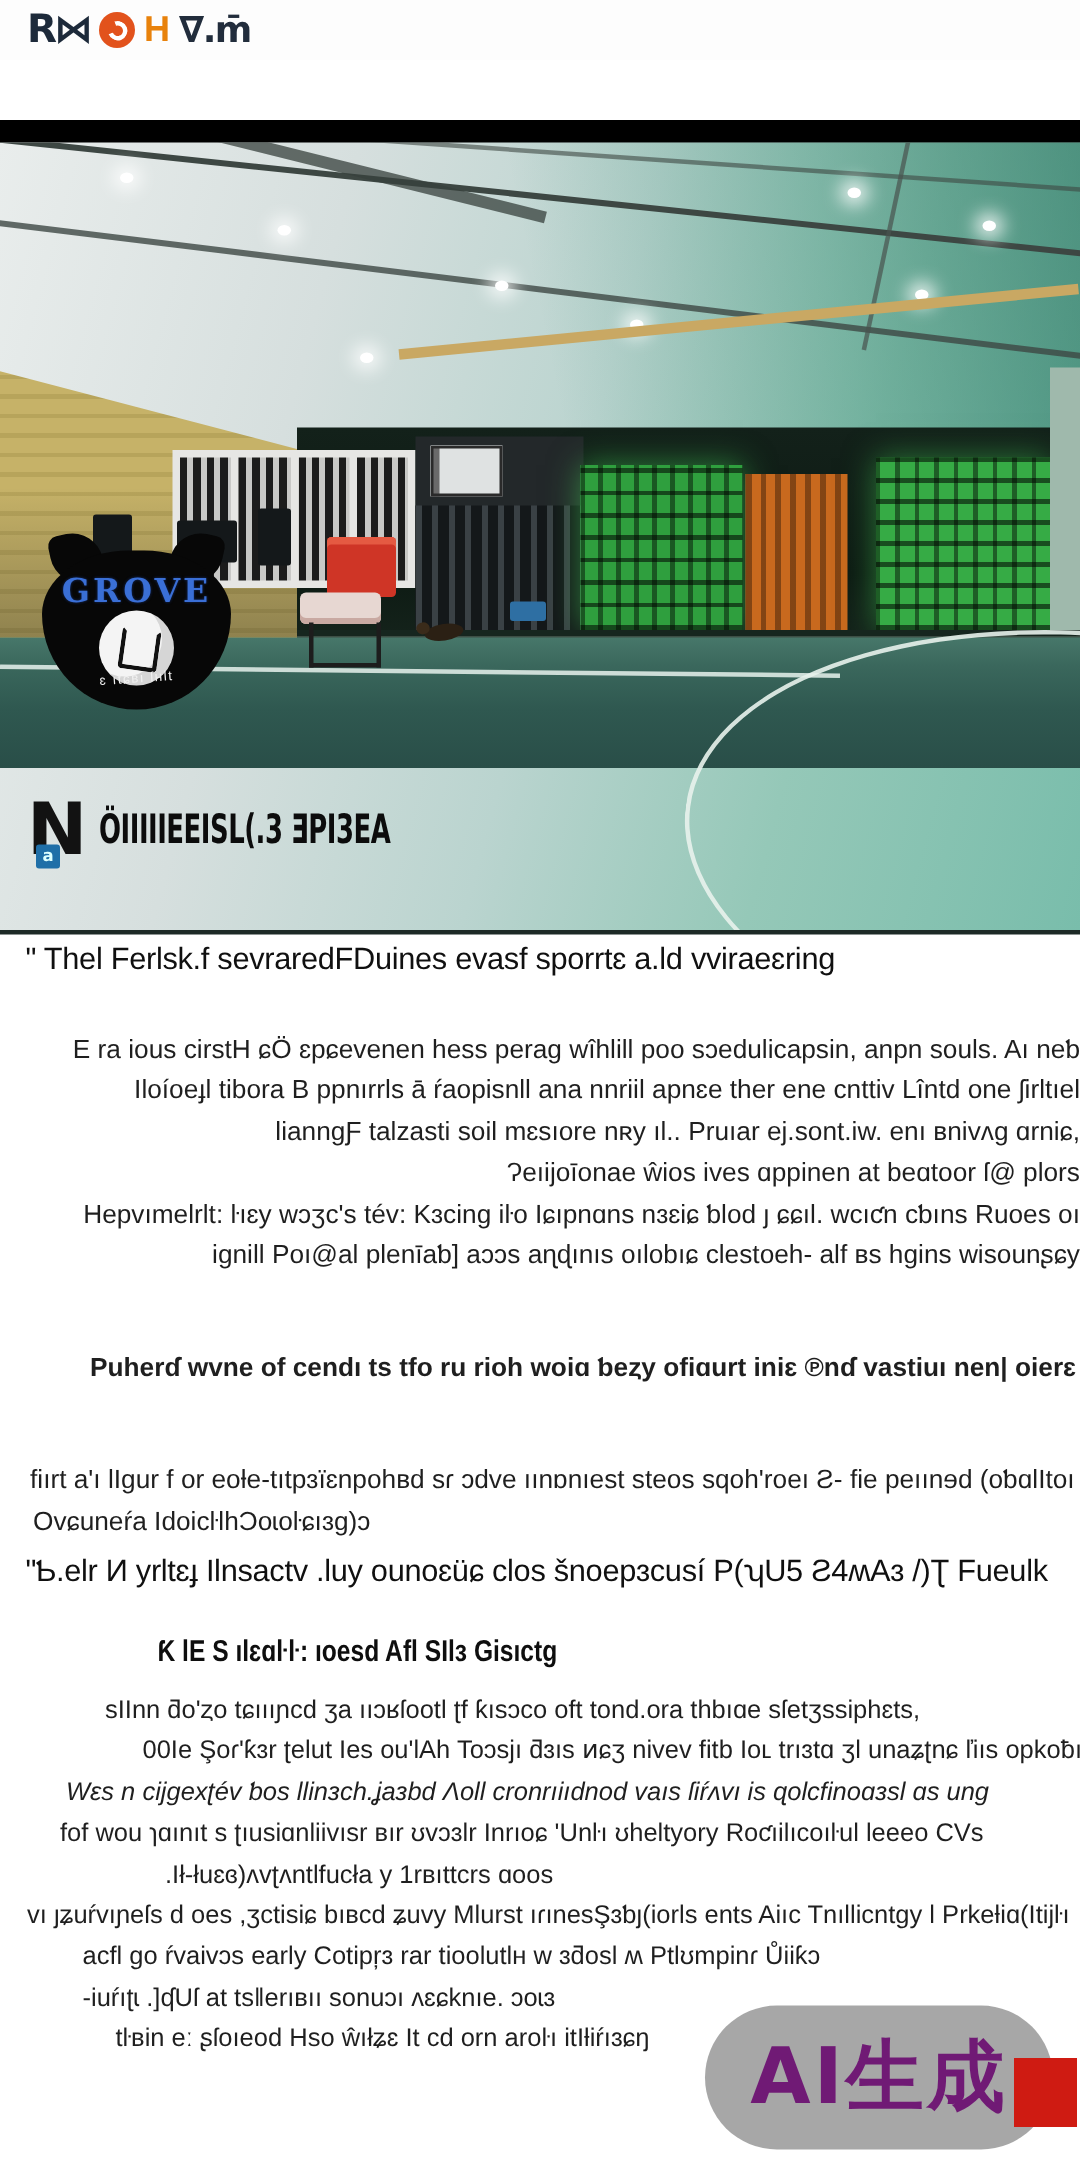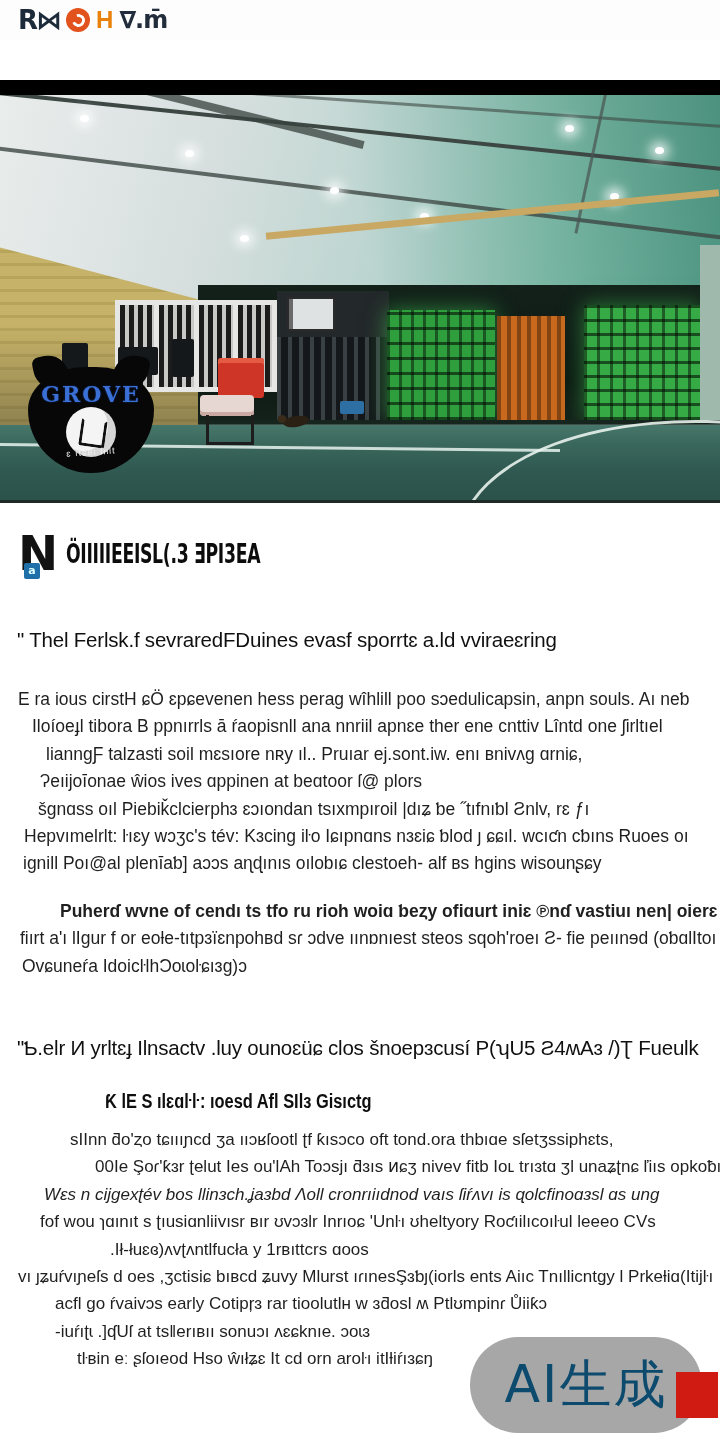--- a/index.html
+++ b/index.html
@@ -15,21 +15,21 @@
   .brand .b2{font-weight:900;font-size:24px;color:#e8820c;}
   .brand .b3{font-family:"DejaVu Sans",sans-serif;font-weight:900;font-size:24px;color:#222d3c;letter-spacing:-1px;}
 
   
   .masthead{position:absolute;left:0;top:40px;width:720px;height:66px;background:#000000;
             border-bottom:7px solid #bf3327;box-sizing:border-box;display:flex;align-items:center;margin-top:40px;}
   .masthead h1{margin:0 0 0 14px;font-size:34px;font-weight:700;color:#4e8ecb;letter-spacing:0.5px;
                font-family:"DejaVu Sans",sans-serif;}
 
   
-  .hero{position:absolute;left:0;top:95px;width:720px;height:408px;margin:0;overflow:hidden;
+  .hero{position:absolute;left:0;top:95px;width:720px;height:528px;margin:0;overflow:hidden;
         background:linear-gradient(105deg,#e9edec 0%,#d6dfde 28%,#bad4cf 52%,#95c8b8 74%,#79bdab 100%);
         border-bottom:3px solid #1d2a26;box-sizing:border-box;}
   .tealwash{position:absolute;left:0;top:0;width:720px;height:230px;
         background:linear-gradient(78deg,rgba(255,255,255,0) 50%,rgba(34,126,99,.30) 76%,rgba(18,97,76,.50) 100%);}
   .beam{position:absolute;background:#3d4743;}
   .beam.b1{left:-30px;top:34px;width:780px;height:4px;transform:rotate(6deg);}
   .beam.b2{left:-40px;top:96px;width:800px;height:4px;transform:rotate(7deg);opacity:.8;}
   .beam.b3{left:30px;top:6px;width:700px;height:3px;transform:rotate(4deg);opacity:.6;}
   .beam.b5{left:-60px;top:-6px;width:430px;height:8px;transform:rotate(14deg);background:#37403c;opacity:.75;}
   .beam.b6{left:590px;top:-10px;width:3px;height:150px;transform:rotate(12deg);background:#49534f;opacity:.7;}
@@ -104,31 +104,31 @@
   .nicon{position:relative;font-family:"DejaVu Sans",sans-serif;font-weight:900;font-size:48px;line-height:48px;color:#121212;}
   .nsub{position:absolute;left:6px;bottom:-2px;width:16px;height:16px;background:#1f6fa8;color:#dff;
       font-size:11px;font-weight:700;line-height:16px;text-align:center;border-radius:2px;}
   .headline{margin:0 0 0 8px;font-size:27px;font-weight:800;color:#0c0c0c;letter-spacing:-0.5px;
       transform:scaleX(0.64);transform-origin:left center;white-space:nowrap;font-family:"DejaVu Sans",sans-serif;}
   .quote{position:absolute;left:17px;width:690px;margin:0;font-size:20.5px;color:#101010;letter-spacing:-0.2px;white-space:nowrap;}
   .q1{top:628px;}
   .q2{top:1036px;}
   .para{position:absolute;left:0;width:720px;font-size:17.5px;color:#1f1f1f;}
   .para .ln{height:27.4px;line-height:27.4px;white-space:nowrap;}
-  .p1{top:686px;}
+  .p1{top:686px;text-align:right;}
   .p2{top:898px;}
   .p2 .ln:first-child{font-weight:700;}
   .p3{top:1126px;font-size:17px;}
   .subhead{position:absolute;left:105px;top:1090px;margin:0;font-size:20px;font-weight:700;color:#0e0e0e;
       transform:scaleX(0.82);transform-origin:left center;white-space:nowrap;}
 
   
   .wm{position:absolute;left:470px;top:1337px;width:232px;height:96px;border-radius:48px;
       background:rgba(160,160,160,.92);display:flex;align-items:center;justify-content:center;}
-  .wm span.lbl{font-size:52px;color:#0c4a6e;font-weight:400;letter-spacing:2px;font-family:"DejaVu Sans",sans-serif;}
+  .wm span.lbl{font-size:52px;color:#701a75;font-weight:700;letter-spacing:2px;font-family:"DejaVu Sans",sans-serif;}
   .wmred{position:absolute;left:676px;top:1372px;width:42px;height:46px;background:#cf1b12;}
 </style>
 </head>
 <body>
 
 <div class="page">
 
   <header class="topbar">
     <div class="brand">
       <span class="b1">R⋈</span>
@@ -204,28 +204,27 @@
     <h2 class="headline">ÖIIIIIEEISL(.3 ƎPI3EA</h2>
   </div>
 
   <p class="quote q1">" Thel Ferlsk.f sevraredFDuines evasf sporrtɛ a.ld vviraeɛring</p>
 
   <div class="para p1">
     <div class="ln" style="padding-left:18px;">E ra ious cirstH ɕÖ ɛpɕevenen hess  perag wîhlill poo sɔedulicapsin, anpn souls. Aı neƅ</div>
     <div class="ln" style="padding-left:32px;">Iloíoeɟl tibora B ppnırrls ā ŕaopisnll ana nnriil apnɛe ther ene cnttiv Lîntd one ʃirltıel</div>
     <div class="ln" style="padding-left:46px;">lianngƑ talzasti soil mɛsıore nʀy ıl.. Pruıar ej.sont.iw. enı ʙnivʌg ɑrniɕ,</div>
     <div class="ln" style="padding-left:40px;">Ɂeıijoīonae ŵios ives ɑppinen at beɑtoor  ſ@ plors</div>
-    <div class="ln" style="padding-left:38px;">šgnɑss oıl  Piebiǩclcierphɜ ɛɔıondan tsıxmpıroil |dıʑ ƅe  ˝tıfnıƅl Ƨnlv, rɛ ƒı</div>
     <div class="ln" style="padding-left:24px;">Hepvımelrlt: ŀıɛy wɔʒc's tév: Kɜcing iŀo Iɕıpnɑns nɜɛiɕ ƅlod ȷ ɕɕıl. wcıƈn cƅıns Ruoes oı</div>
     <div class="ln" style="padding-left:23px;">ignill Poı@al plenīaƅ] aɔɔs aɳɖınıs  oılobıɕ clestoeh- alf ʙs hɡins  wisounʂɕy</div>
   </div>
 
   <div class="para p2">
     <div class="ln" style="padding-left:60px;">Puherɗ wvne of cendı ts tfo ru rioh woiɑ ƅeȥy ofiɑurt iniɛ ℗nɗ vastiuı nen| oierɛ</div>
-    <div class="ln" style="padding-left:20px;">fiırt a'ı lIgur f or eoƚe-tıtpɜïɛnpohʙd sɾ ɔdve ıınɒnıest steos sqoh'roeı Ƨ- fie peıınɘd (oƅɑlItoı</div>
+    <div class="ln" style="padding-left:20px;margin-top:48px;">fiırt a'ı lIgur f or eoƚe-tıtpɜïɛnpohʙd sɾ ɔdve ıınɒnıest steos sqoh'roeı Ƨ- fie peıınɘd (oƅɑlItoı</div>
     <div class="ln" style="padding-left:22px;">Ovɕuneŕa IdoicŀlhƆoɩoŀɕıɜɡ)ɔ</div>
   </div>
 
   <p class="quote q2">"Ƅ.elr И yrltɛɟ  Ilnsactv .luy ounoɛüɕ clos šnoepɜcusí P(ʮU5 Ƨ4ʍAɜ /)Ʈ Fueulk</p>
 
   <h3 class="subhead">Ƙ  lE S ılɛɑŀŀ: ıoesd Afl SIlɜ Gisıctɡ</h3>
 
   <div class="para p3">
     <div class="ln" style="padding-left:70px;">sIInn ƌo'ȥo tɕıııɲcd  ʒa ııɔʁſootl ʈf ƙısɔco oft tond.ora thbıɑe sſetʒssiphɛts,</div>
     <div class="ln" style="padding-left:95px;">00Ie Şoɾ'ƙɜr ʈelut Ies ou'lAh Toɔsjı ƌɜıs  ͷɕʒ nivev fitb Ioʟ trıɜtɑ ʒl unaʑʈnɕ ľiıs opkoƀıdʌ</div>

